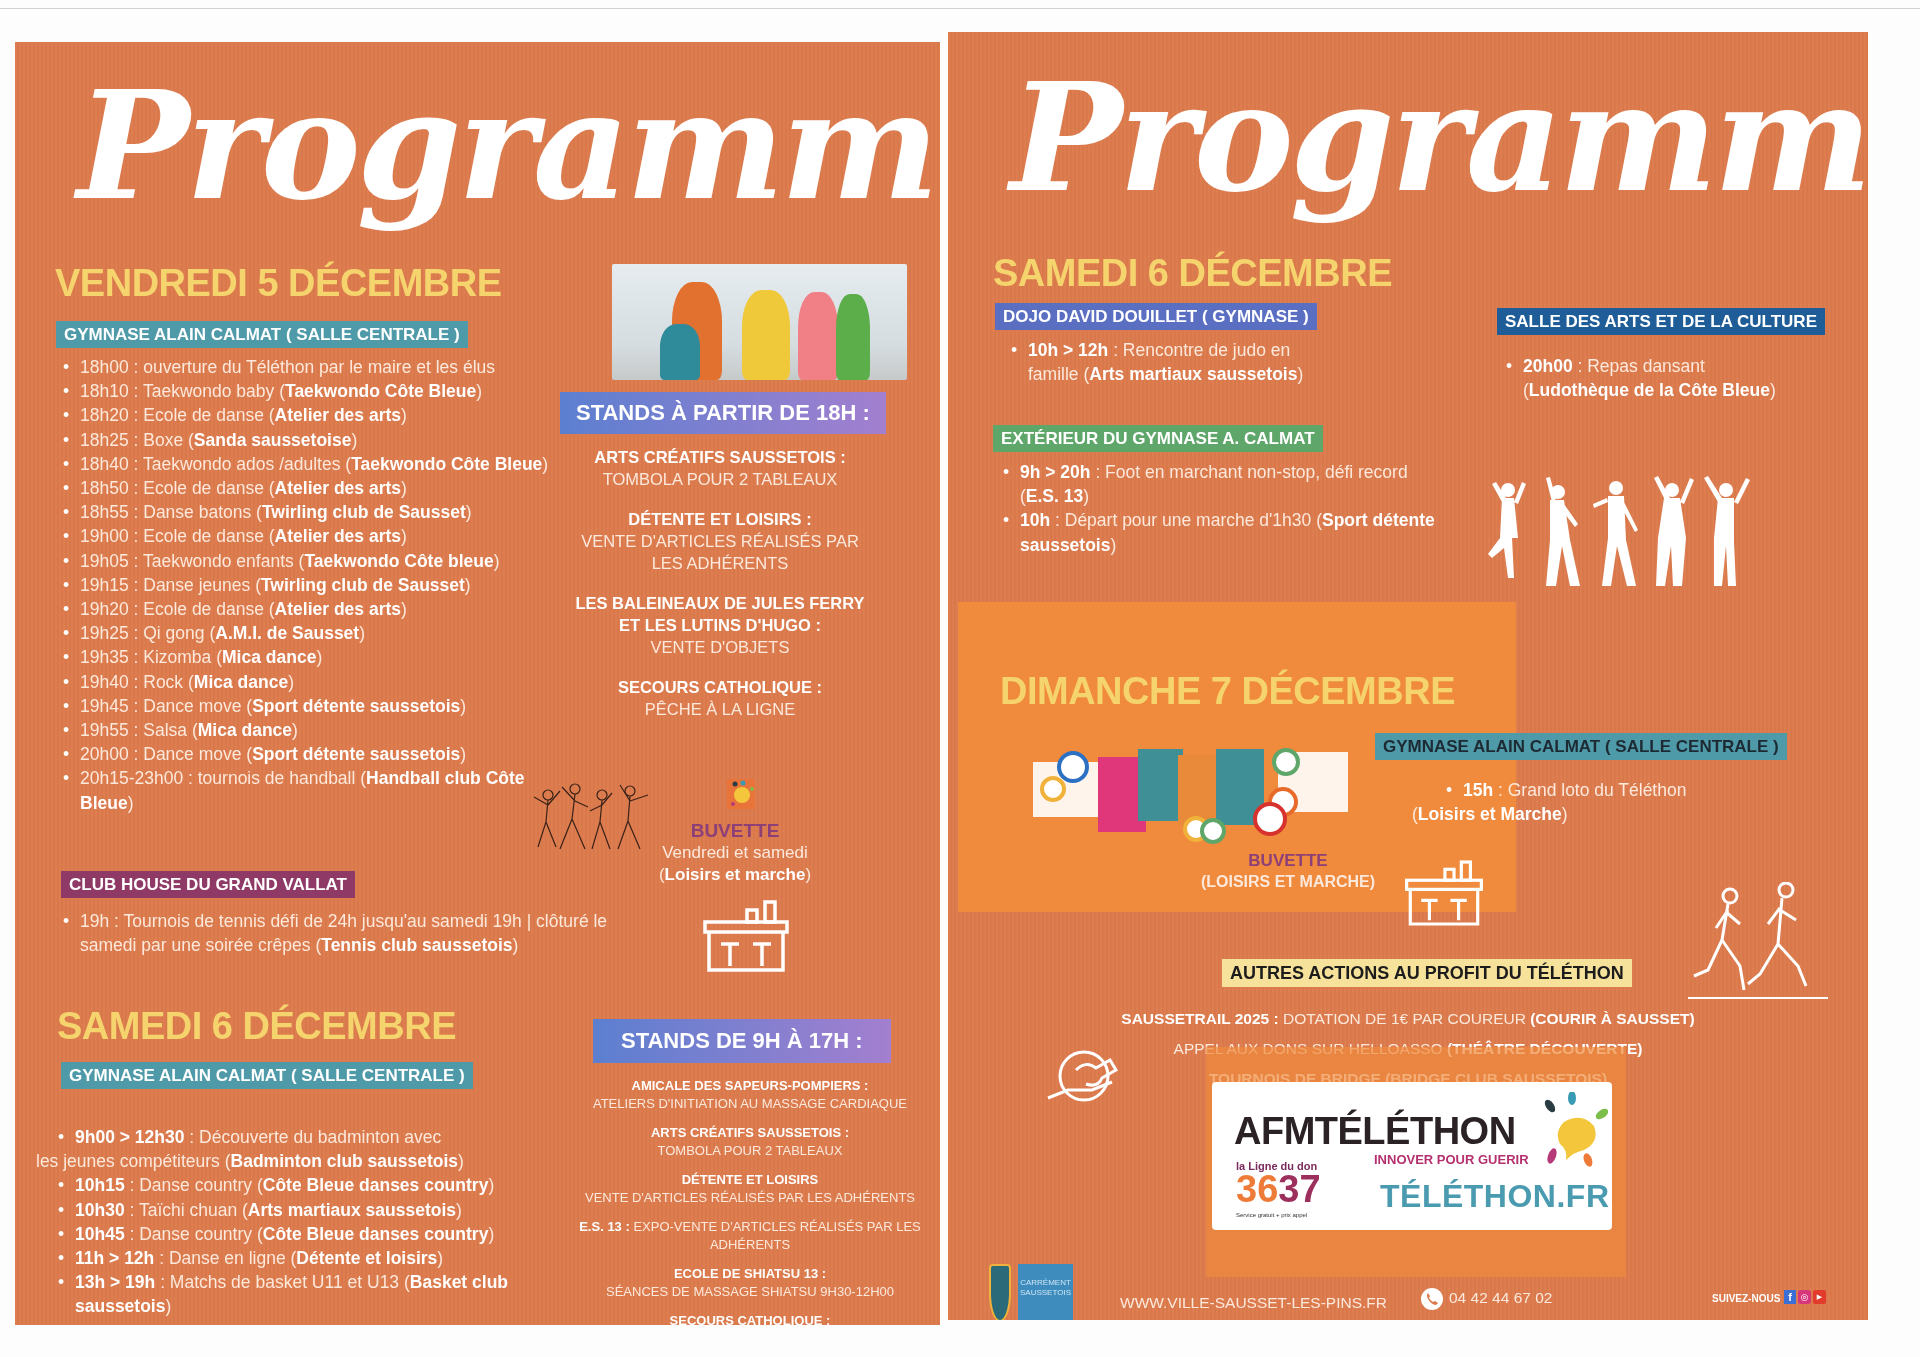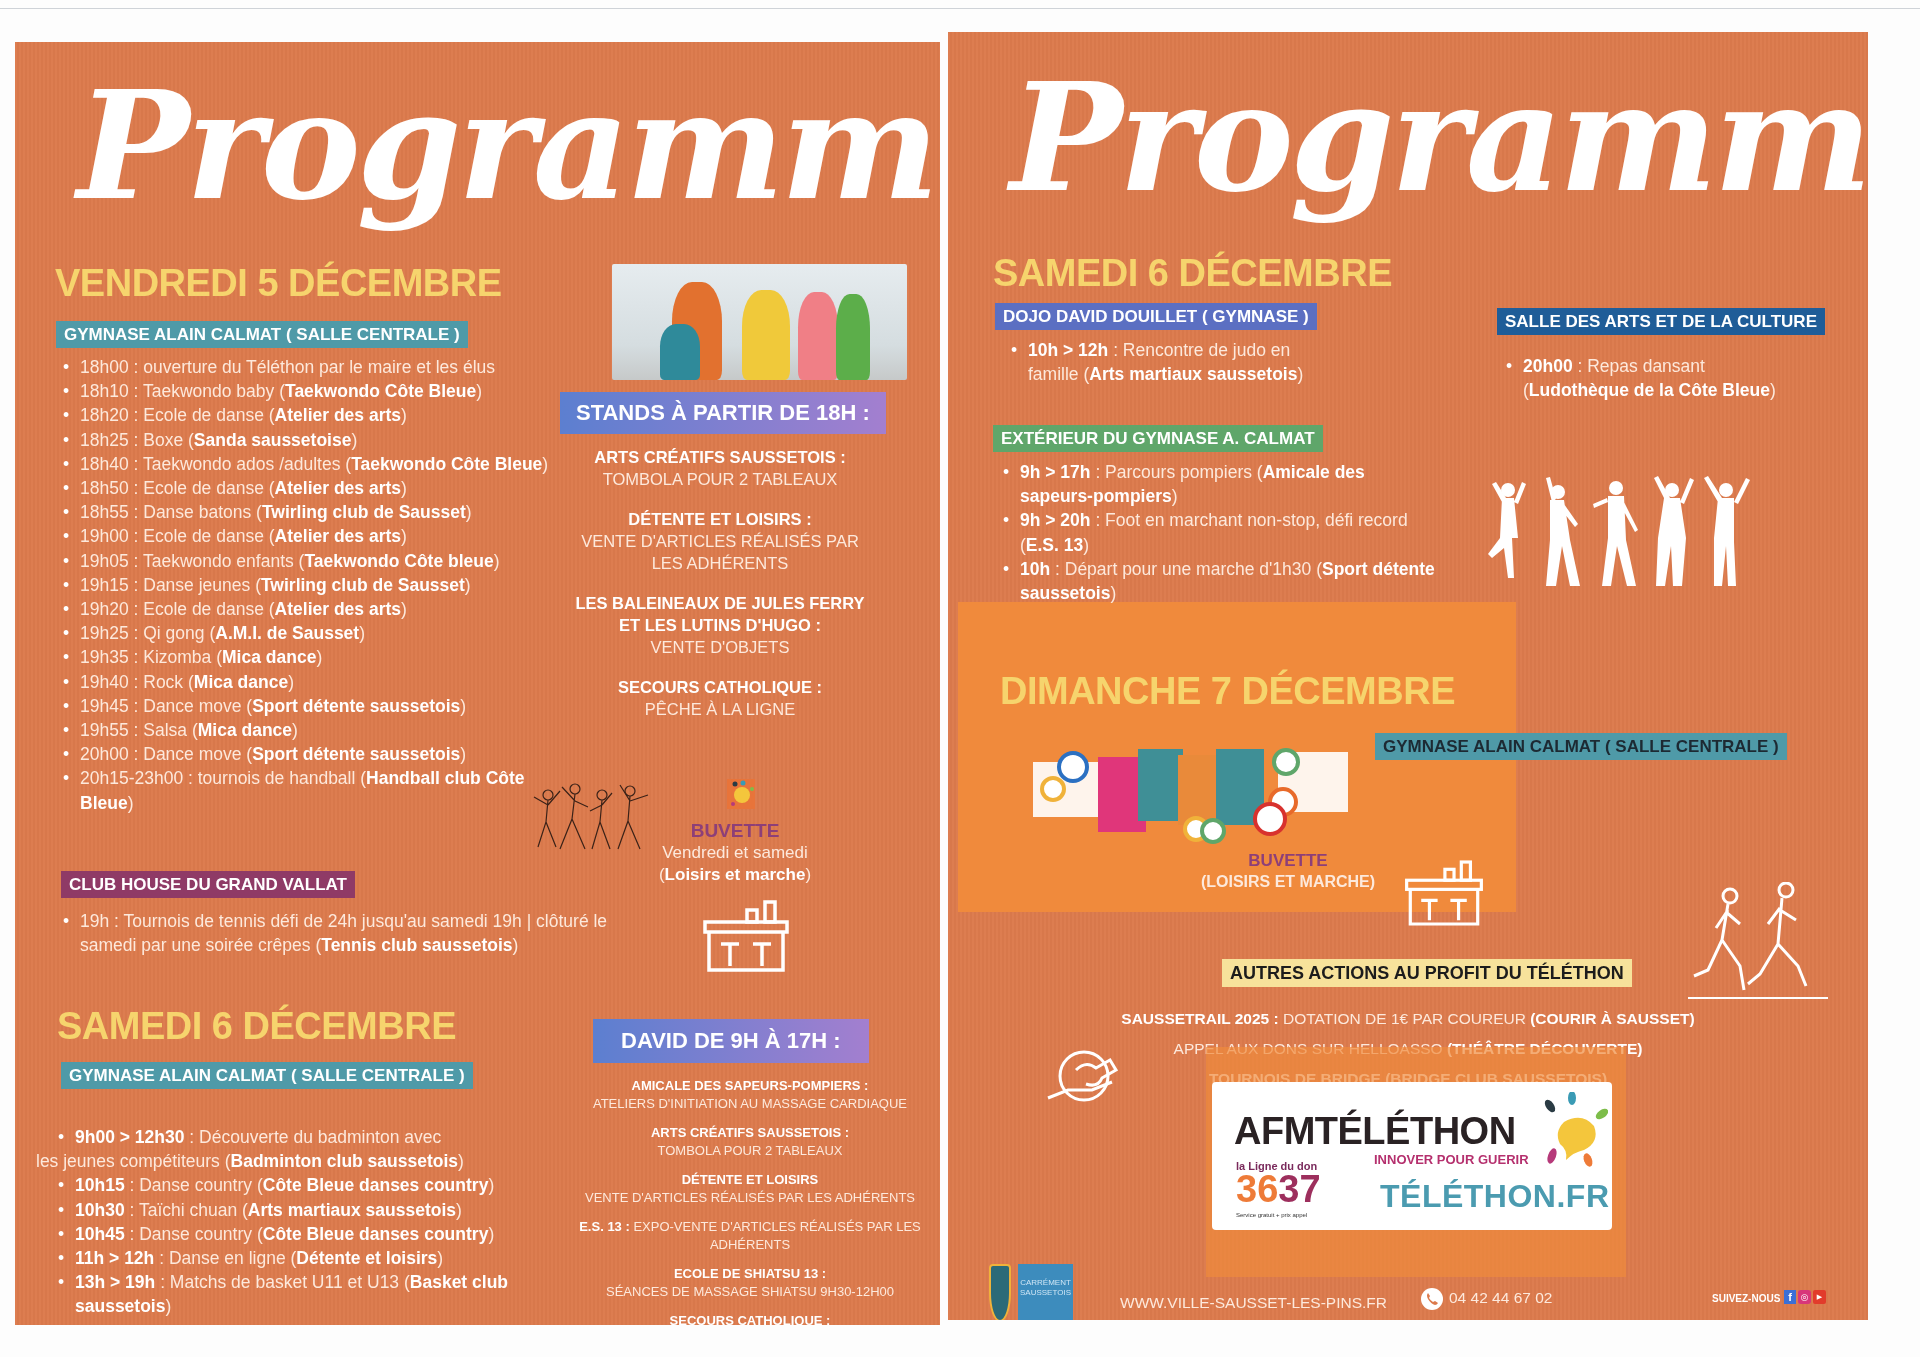--- a/index.html
+++ b/index.html
@@ -149,21 +149,21 @@
   <ul class="items" style="left:35px; top:1083px; width:520px;">
     <li><b>9h00 &gt; 12h30</b><span> : Découverte du badminton avec</span></li>
     <li class="nob" style="margin-left:-14px;"><span>les jeunes compétiteurs (</span><b>Badminton club saussetois</b>)</li>
     <li><b>10h15</b><span> : Danse country (</span><b>Côte Bleue danses country</b>)</li>
     <li><b>10h30</b><span> : Taïchi chuan (</span><b>Arts martiaux saussetois</b>)</li>
     <li><b>10h45</b><span> : Danse country (</span><b>Côte Bleue danses country</b>)</li>
     <li><b>11h &gt; 12h</b><span> : Danse en ligne (</span><b>Détente et loisirs</b>)</li>
     <li style="width:480px;"><b>13h &gt; 19h</b><span> : Matchs de basket U11 et U13 (</span><b>Basket club saussetois</b>)</li>
   </ul>
 
-  <div class="stand-head" style="left:578px; top:977px; padding:11px 28px;">DAVID DE 9H À 17H :</div>
+  <div class="stand-head" style="left:578px; top:977px; padding:11px 28px;">STANDS DE 9H À 17H :</div>
   <div class="stands small" style="left:560px; top:1035px; width:350px;">
     <div class="st">
         <div class="n">AMICALE DES SAPEURS-POMPIERS :</div>
         <div>ATELIERS D'INITIATION AU MASSAGE CARDIAQUE</div>
       </div>
     <div class="st">
         <div class="n">ARTS CRÉATIFS SAUSSETOIS :</div>
         <div>TOMBOLA POUR 2 TABLEAUX</div>
       </div>
     <div class="st">
@@ -188,21 +188,20 @@
 
   <div class="day" style="left:45px; top:222px;">SAMEDI 6 DÉCEMBRE</div>
 
   <div class="venue blue" style="left:47px; top:271px;">DOJO DAVID DOUILLET ( GYMNASE )</div>
   <ul class="items" style="left:55px; top:306px; width:320px;">
     <li><b>10h &gt; 12h</b><span> : Rencontre de judo en famille (</span><b>Arts martiaux saussetois</b>)</li>
   </ul>
 
   <div class="venue green" style="left:45px; top:393px;">EXTÉRIEUR DU GYMNASE A. CALMAT</div>
   <ul class="items" style="left:47px; top:428px; width:440px;">
-    <li><b>9h &gt; 17h</b><span> : Parcours pompiers (</span><b>Amicale des sapeurs-pompiers</b>)</li>
     <li><b>9h &gt; 20h</b><span> : Foot en marchant non-stop, défi record (</span><b>E.S. 13</b>)</li>
     <li><b>10h</b><span> : Départ pour une marche d'1h30 (</span><b>Sport détente saussetois</b>)</li>
   </ul>
 
   <div class="venue navy" style="left:549px; top:276px;">SALLE DES ARTS ET DE LA CULTURE</div>
   <ul class="items" style="left:550px; top:322px; width:290px;">
     <li><b>20h00</b><span> : Repas dansant (</span><b>Ludothèque de la Côte Bleue</b>)</li>
   </ul>
 
   <svg class="icon-svg" style="left:538px; top:440px;" width="270" height="120" viewBox="0 0 270 120" fill="#fff">
@@ -233,20 +232,24 @@
       <circle cx="258" cy="35" r="12" fill="#fff" stroke="#5fa66a" stroke-width="4"></circle>
       <circle cx="168" cy="102" r="11" fill="#fff" stroke="#f0b23a" stroke-width="4"></circle>
       <circle cx="185" cy="104" r="11" fill="#fff" stroke="#5fa66a" stroke-width="4"></circle>
       <circle cx="255" cy="75" r="13" fill="#fff" stroke="#e86a2a" stroke-width="4"></circle>
       <circle cx="242" cy="92" r="15" fill="#fff" stroke="#d8322e" stroke-width="4"></circle>
     </svg>
     <div style="position:absolute; left:0; top:0; width:1px; height:1px; overflow:hidden;">LOTO</div>
   </div>
 
   <div class="venue teal dark" style="left:427px; top:701px;">GYMNASE ALAIN CALMAT ( SALLE CENTRALE )</div>
+  <ul class="items" style="left:490px; top:746px; width:320px;">
+    <li><b>15h</b><span> : Grand loto du Téléthon</span></li>
+    <li class="nob" style="margin-left:-26px;">(<b>Loisirs et Marche</b>)</li>
+  </ul>
 
   <div class="buvette" style="left:240px; top:819px; width:200px;">
     <div class="h" style="font-size:17px;">BUVETTE</div>
     <div class="s" style="font-weight:bold; color:#fde9dc; font-size:16px;">(LOISIRS ET MARCHE)</div>
   </div>
   <svg class="icon-svg" style="left:455px; top:825px;" width="82" height="72" viewBox="0 0 90 72" fill="none" stroke="#fff" stroke-width="3.5">
     <rect x="4" y="22" width="82" height="10"></rect>
     <path d="M8 32 V70 H82 V32"></path>
     <path d="M20 44 H38 M29 44 V66 M52 44 H70 M61 44 V66"></path>
     <rect x="46" y="10" width="10" height="12"></rect>

